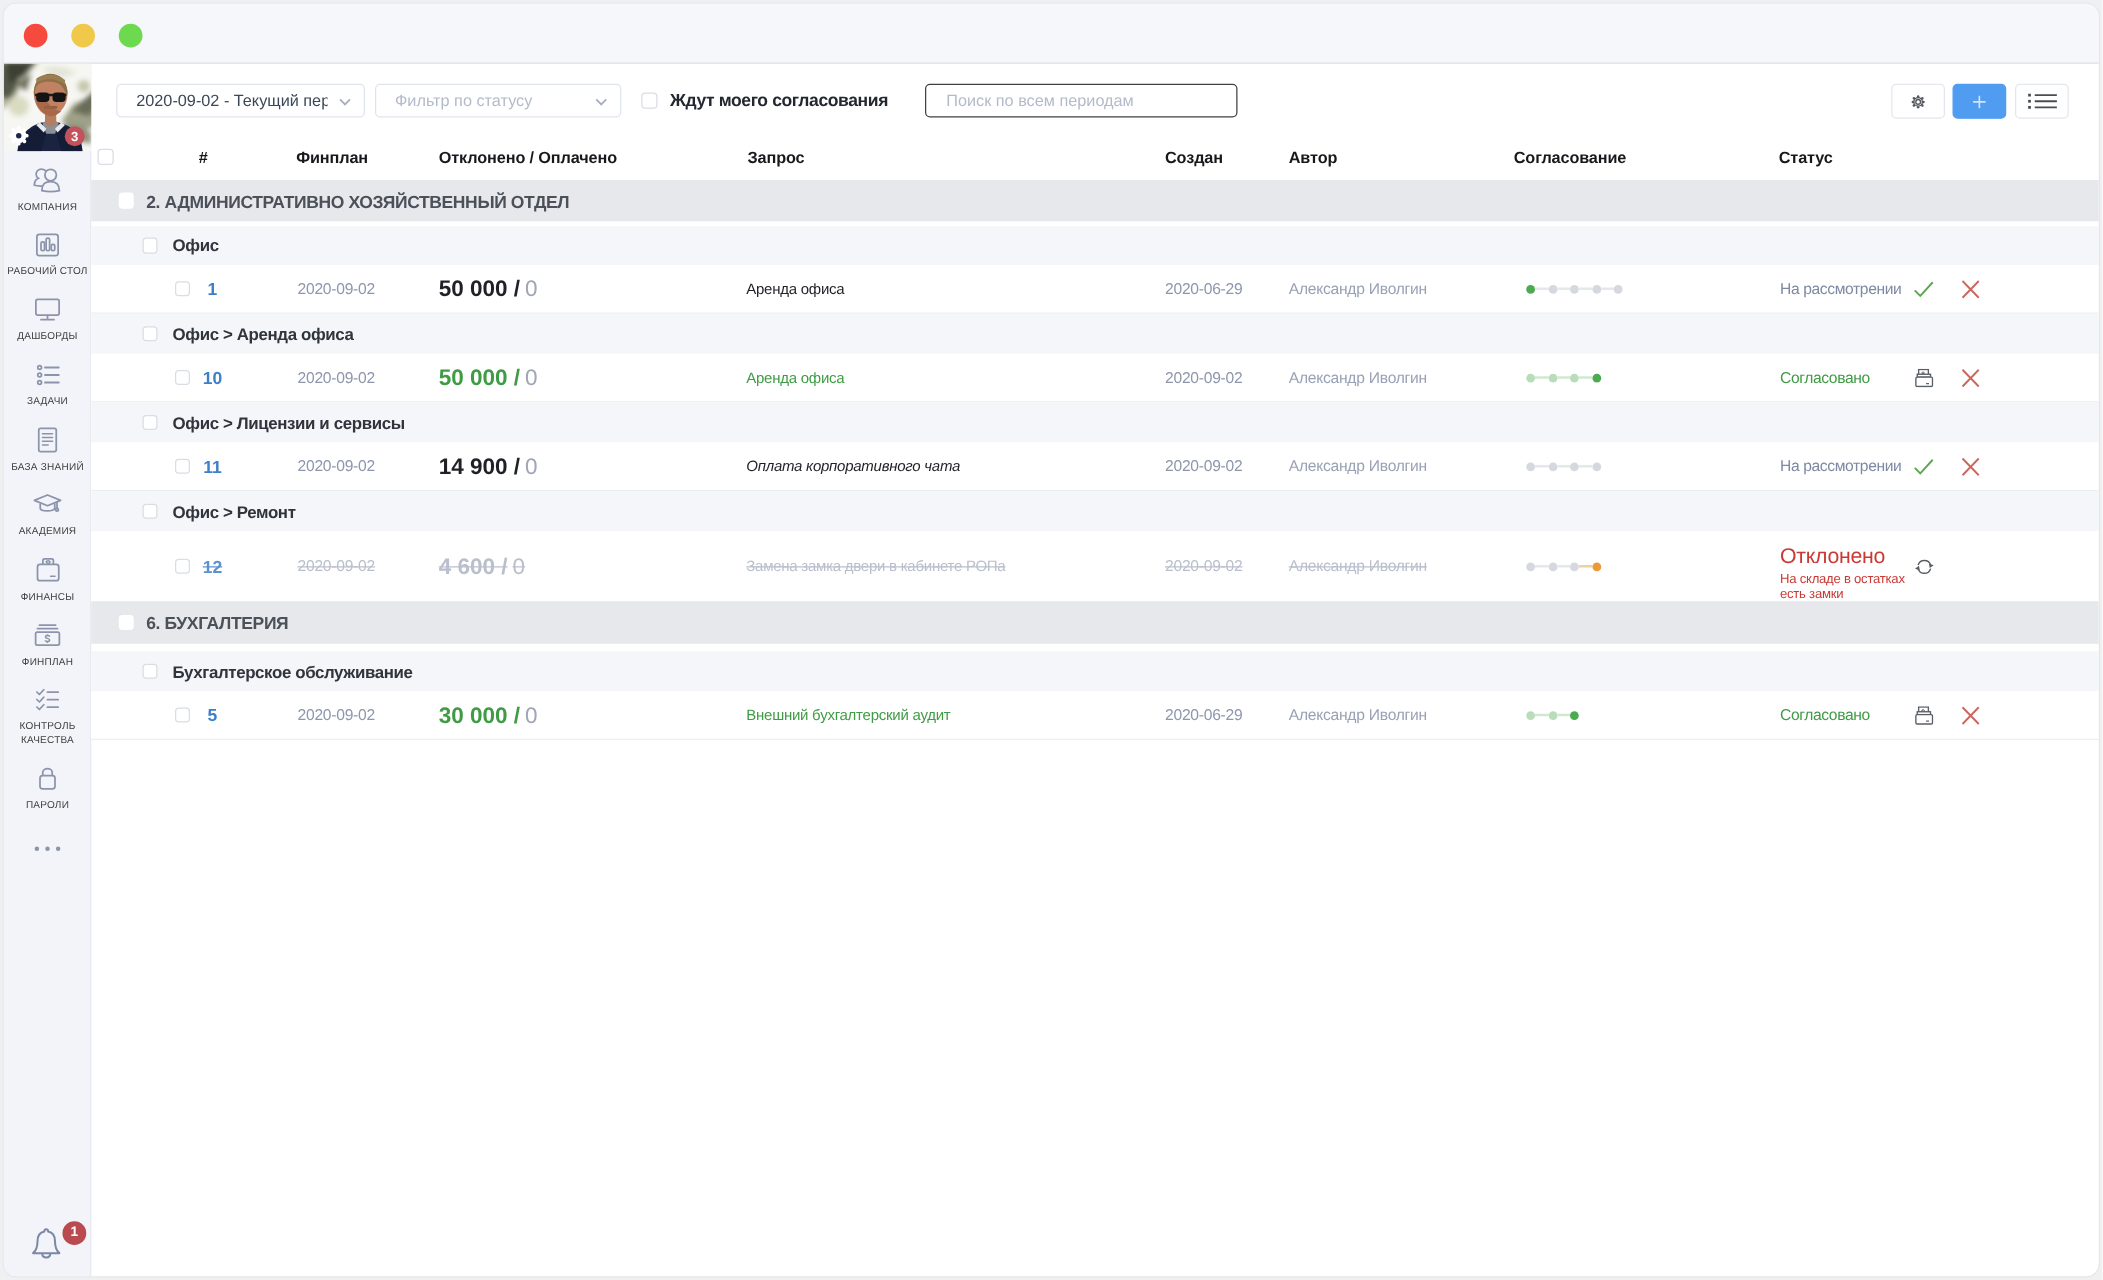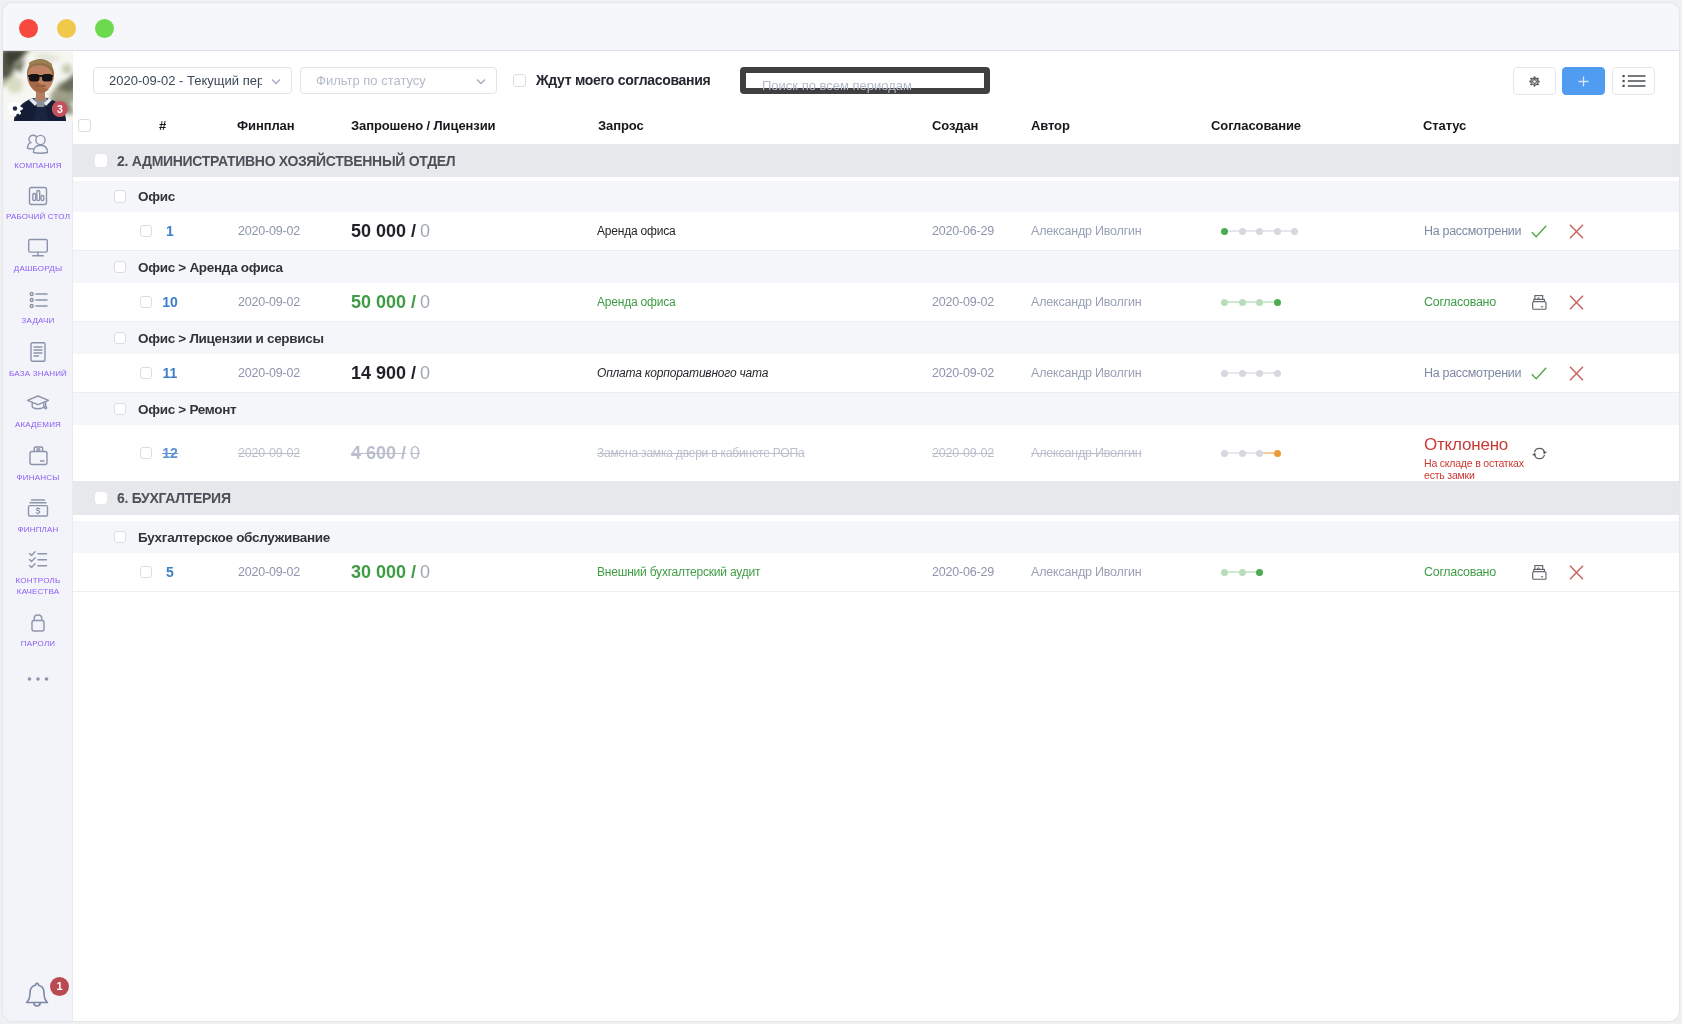--- a/index.html
+++ b/index.html
@@ -10,37 +10,37 @@
          background:#fff; border-radius:10px; overflow:hidden;
          box-shadow:0 0 0 1px rgba(0,0,0,0.04); }
   
   #titlebar { position:absolute; left:0; top:0; width:100%; height:48px;
               background:#f6f7fa; border-bottom:1px solid #dcdfe8; }
   .tl { position:absolute; top:15.5px; width:19px; height:19px; border-radius:50%; }
   
   #sidebar { position:absolute; left:0; top:48px; width:70px; bottom:0;
              background:#f3f4f9; border-right:1px solid #e9eaef; }
   #avatar { position:absolute; left:0; top:0; width:70px; height:70px; }
-  .sitem { position:absolute; left:0; width:70px; text-align:center; color:#8b5cf6; }
+  .sitem { position:absolute; left:0; width:70px; text-align:center; color:#404040; }
   .sitem .ic { height:24px; display:flex; align-items:center; justify-content:center; }
   .sitem .lb { font-size:8px; line-height:10.5px; letter-spacing:0.2px; margin-top:4.5px; white-space:nowrap; }
   .sitem svg { stroke:#8b94ab; fill:none; stroke-width:1.4; }
   
   #main { position:absolute; left:70px; top:0; right:0; bottom:0; background:transparent; }
   
   .sel { position:absolute; top:64px; height:27px; border:1px solid #dfe3ec; border-radius:4px;
          background:#fff; font-size:13px; line-height:25px; padding-left:15px; color:#3c4858; }
   .sel .chev { position:absolute; right:12px; top:10px; width:8px; height:8px; }
   .chev svg { display:block; }
   .ph { color:#b3bac9; }
   .cbx { border:1px solid #d9dde4; border-radius:3px; background:#fff; }
   #wd-cb { position:absolute; left:440px; top:71px; width:13px; height:13px; }
   #wd-lb { position:absolute; left:463px; top:69px; font-size:14px; letter-spacing:-0.3px; font-weight:bold; color:#23272f; }
   #search { position:absolute; left:667px; top:64px; width:250px; height:27px;
-            border:6px solid #404040; border-radius:4px; font-size:13px; line-height:25px;
+            border:1px solid #404040; border-radius:4px; font-size:13px; line-height:25px;
             padding-left:16px; color:#b3bac9; background:#fff; }
   .tbtn { position:absolute; top:64px; width:43px; height:28px; border:1px solid #e3e6ed;
           border-radius:4px; background:#fff; display:flex; align-items:center; justify-content:center; }
   #btn-add { background:#4f9cf0; border-color:#4f9cf0; }
   
   .trow { position:absolute; left:0; right:0; }
   .cell { position:absolute; top:0; height:100%; display:flex; align-items:center; }
   .hdr { font-weight:bold; font-size:13px; letter-spacing:-0.1px; color:#17181c; }
   .band-g { background:#e7e8ec;text-align:center; }
   .band-l { background:#f5f6f9; }
@@ -301,21 +301,21 @@
         <path d="M5.8,2.1 L23.5,2.1 M5.8,7 L23.5,7 M5.8,11.9 L23.5,11.9" stroke-width="1.5"></path>
       </svg>
     </div>
 
     <div class="trow" style="top:107px; height:31px;">
       <div class="cell" style="left:5px;">
           <span class="cbx" style="width:12.5px;height:12.5px;display:inline-block;"></span>
         </div>
       <div class="cell hdr" style="left:86px;">#</div>
       <div class="cell hdr" style="left:164px;">Финплан</div>
-      <div class="cell hdr" style="left:278px;">Запрошено / Лицензии</div>
+      <div class="cell hdr" style="left:278px;">Отклонено / Оплачено</div>
       <div class="cell hdr" style="left:525px;">Запрос</div>
       <div class="cell hdr" style="left:859px;">Создан</div>
       <div class="cell hdr" style="left:958px;">Автор</div>
       <div class="cell hdr" style="left:1138px;">Согласование</div>
       <div class="cell hdr" style="left:1350px;">Статус</div>
     </div>
 
     <div class="trow band-g" style="top:141px; height:33px;">
       <div class="cell" style="left:21.5px;">
           <span class="cbx" style="width:12.5px;height:12.5px;display:inline-block;border-color:#fff;background:#fff;"></span>

